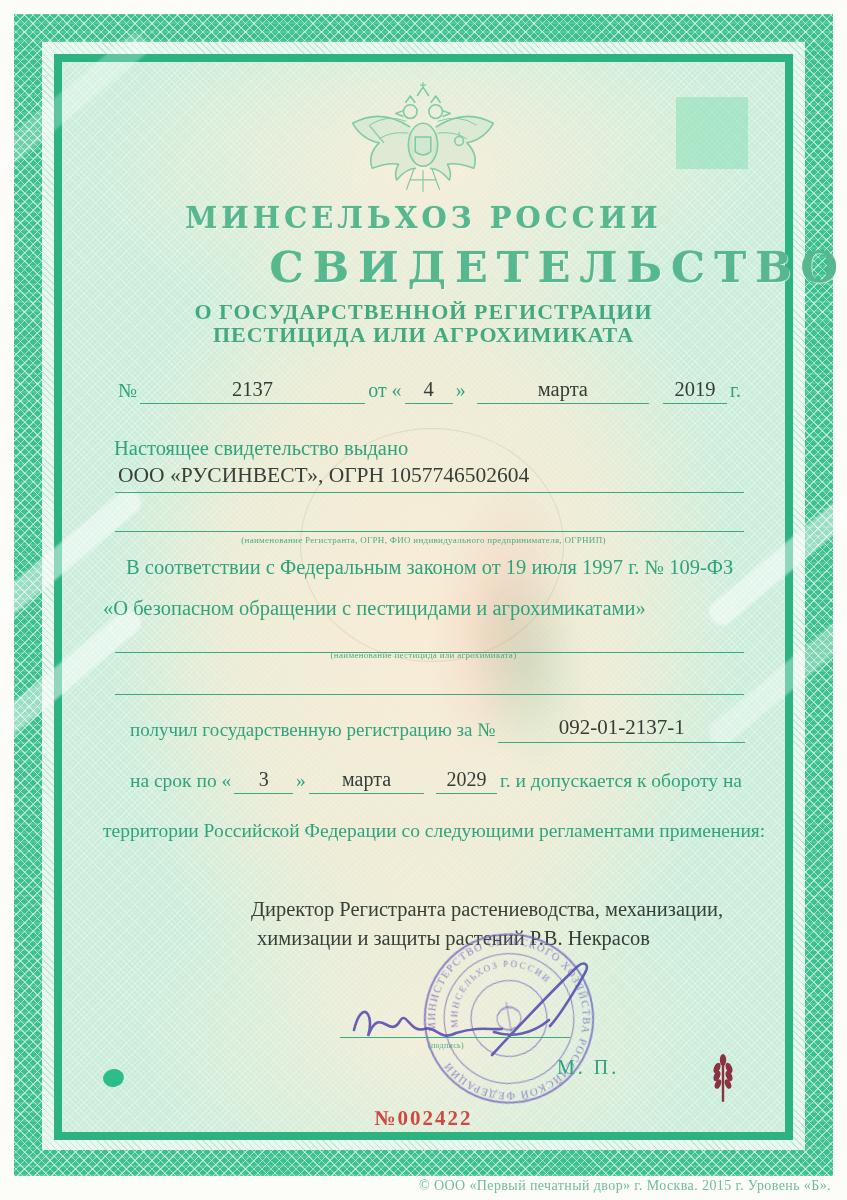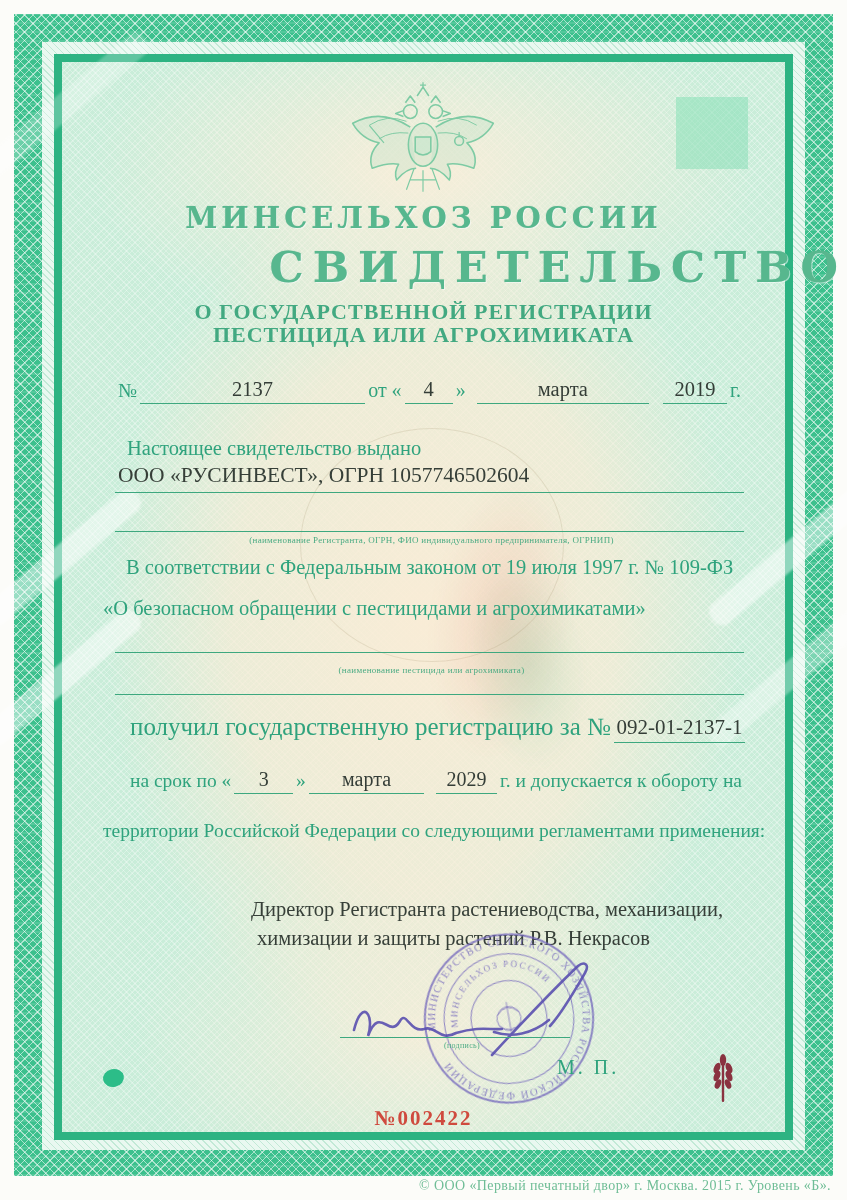--- a/index.html
+++ b/index.html
@@ -40,21 +40,21 @@
   .ministry{top:201px;font-family:"DejaVu Serif",serif;font-weight:bold;font-size:29px;letter-spacing:4px;
     color:#57b78e;text-shadow:1px 1px 0 rgba(255,255,255,.55), 0 0 1px rgba(70,160,120,.5);}
   .cert-title{top:242px;font-family:"DejaVu Serif",serif;font-weight:bold;font-size:43px;letter-spacing:9px;
     color:#57b78e;text-shadow:1px 1px 0 rgba(255,255,255,.55), 0 0 1px rgba(70,160,120,.5);text-align:right;}
   .sub{font-weight:bold;font-size:22px;letter-spacing:1px;color:#42a981;}
   .row{display:flex;align-items:flex-end;white-space:nowrap;}
   .bl{display:inline-block;border-bottom:1.4px solid #3da87f;text-align:center;color:#343d37;
     font-size:20.5px;padding:0 2px 2px 2px;}
   .lbl{font-size:20px;color:#2fa37d;padding:0 3px 2px 3px;}
   .hr{position:absolute;border-top:1.4px solid #3da87f;height:0;}
-  .cap{font-size:9px;color:#4aab83;letter-spacing:.3px;padding-left:16px;}
+  .cap{font-size:9px;color:#4aab83;letter-spacing:.3px;}
   .body-green{font-size:20.5px;color:#2fa37d;}
   .value{font-size:21.5px;color:#363f38;}
   .serial{top:1106px;font-size:21px;letter-spacing:2px;color:#cf4a3e;font-weight:bold;}
   .footer{top:1178px;right:16px;font-size:14px;color:#6fbd96;letter-spacing:.4px;}
   .mp{font-size:20px;letter-spacing:3px;color:#2fa37d;}
   .dot{position:absolute;left:103px;top:1069px;width:21px;height:18px;border-radius:50%;background:#2cbd88;transform:rotate(-12deg);}
   .stamp{position:absolute;left:409px;top:926px;width:200px;height:185px;opacity:.78;filter:blur(.45px);transform:rotate(-10deg);}
   .sig{position:absolute;left:342px;top:958px;width:300px;height:108px;opacity:.9;}
 </style>
 </head>
@@ -106,35 +106,35 @@
     <span class="lbl">№</span>
     <span class="bl" style="flex:2.1;">2137</span>
     <span class="lbl">от «</span>
     <span class="bl" style="width:44px;">4</span>
     <span class="lbl">»</span>
     <span class="bl" style="flex:1.6;margin-left:8px;">марта</span>
     <span class="bl" style="width:60px;margin-left:14px;">2019</span>
     <span class="lbl">г.</span>
   </div>
 
-  <div class="abs body-green" style="left:127px;top:437px;text-align:center;">Настоящее свидетельство выдано</div>
+  <div class="abs body-green" style="left:114px;top:437px;text-align:center;">Настоящее свидетельство выдано</div>
   <div class="abs value" style="left:118px;top:463px;">ООО «РУСИНВЕСТ», ОГРН 1057746502604</div>
   <div class="hr" style="left:115px;right:103px;top:492px;"></div>
   <div class="hr" style="left:115px;right:103px;top:531px;"></div>
   <div class="abs ctr cap" style="top:535px;">(наименование Регистранта, ОГРН, ФИО индивидуального предпринимателя, ОГРНИП)</div>
 
   <div class="abs body-green" style="left:126px;top:556px;">В соответствии с Федеральным законом от 19 июля 1997 г. № 109-ФЗ</div>
   <div class="abs body-green" style="left:103px;top:597px;">«О безопасном обращении с пестицидами и агрохимикатами»</div>
 
   <div class="hr" style="left:115px;right:103px;top:652px;"></div>
-  <div class="abs ctr cap" style="top:665px;">(наименование пестицида или агрохимиката)</div>
+  <div class="abs ctr cap" style="top:650px;">(наименование пестицида или агрохимиката)</div>
   <div class="hr" style="left:115px;right:103px;top:694px;"></div>
 
   <div class="abs row" style="left:127px;right:102px;top:705px;height:38px;">
-    <span class="lbl" style="font-size:25px;">получил государственную регистрацию за №</span>
+    <span class="lbl" style="font-size:19px;">получил государственную регистрацию за №</span>
     <span class="bl" style="flex:1;font-size:21px;">092-01-2137-1</span>
   </div>
 
   <div class="abs row" style="left:127px;right:102px;top:752px;height:42px;">
     <span class="lbl" style="font-size:19.5px;">на срок по «</span>
     <span class="bl" style="width:60px;font-size:20px;">3</span>
     <span class="lbl" style="font-size:19.5px;">»</span>
     <span class="bl" style="width:122px;font-size:20px;">марта</span>
     <span class="bl" style="width:62px;margin-left:12px;font-size:20px;">2029</span>
     <span class="lbl" style="font-size:19.5px;">г. и допускается к обороту на</span>

